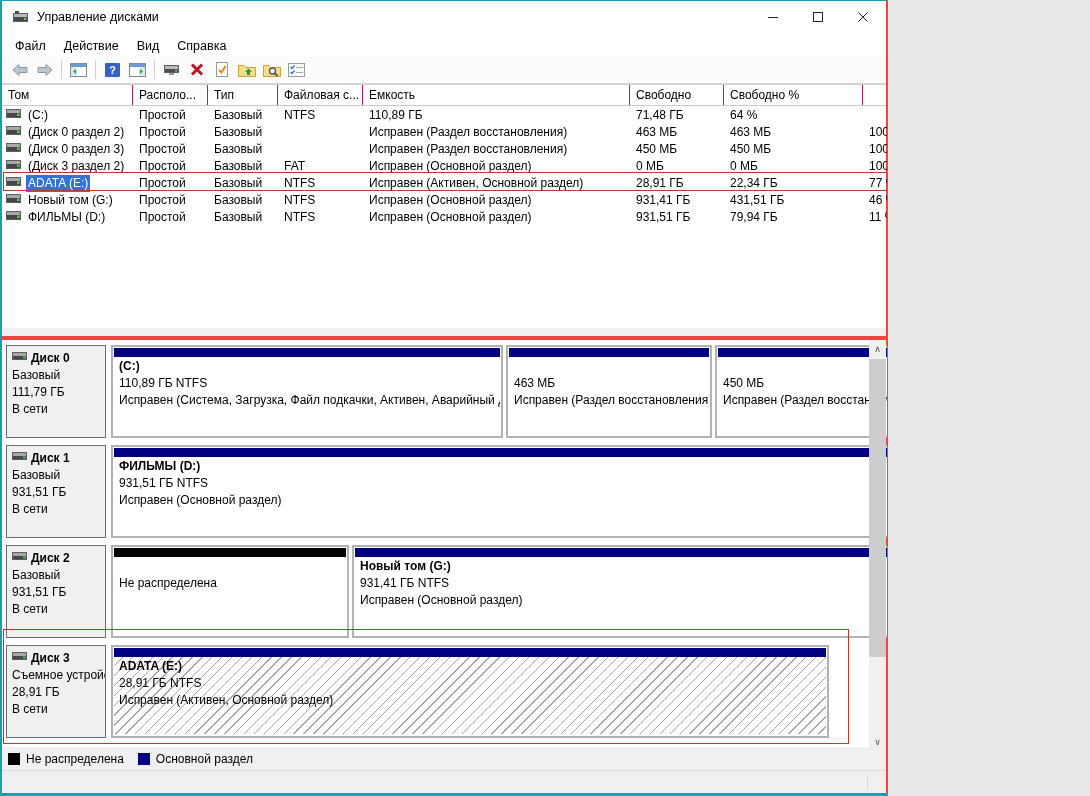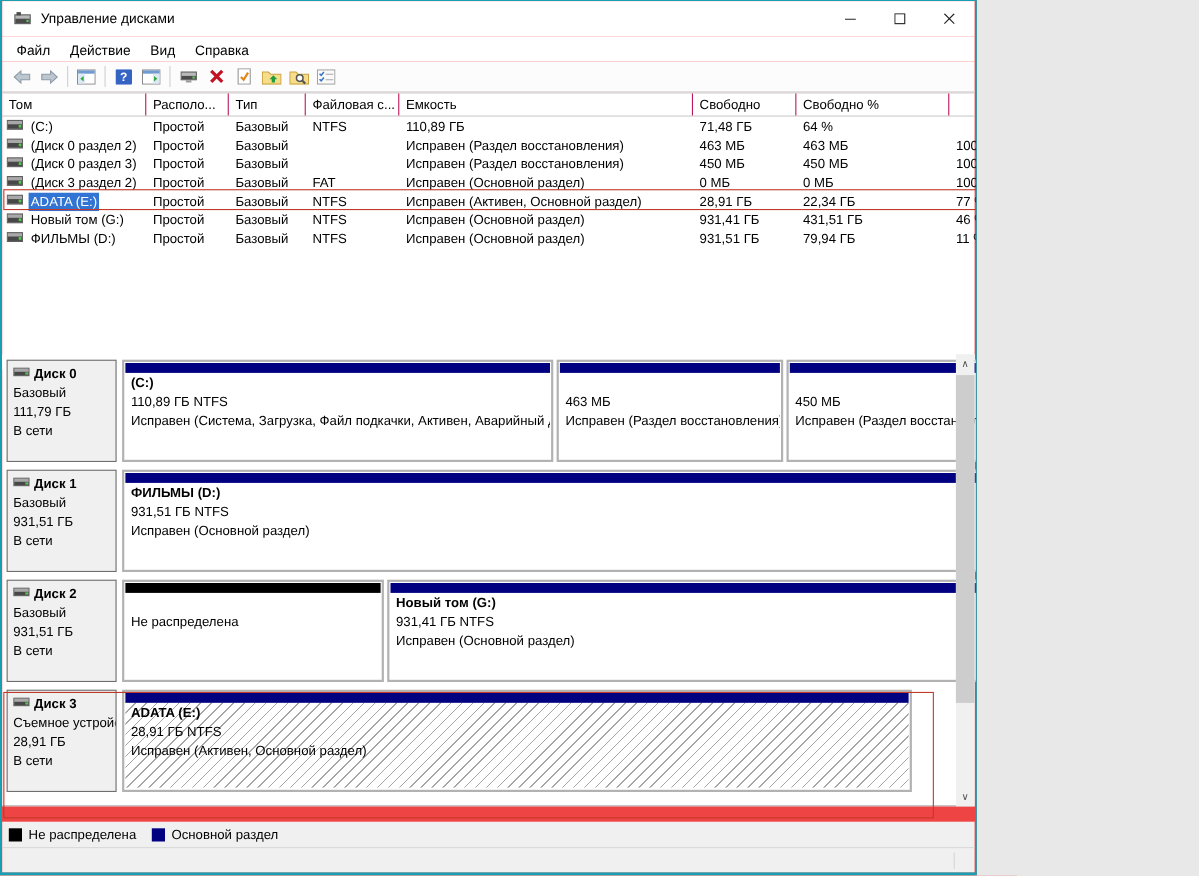--- a/index.html
+++ b/index.html
@@ -38,21 +38,21 @@
   .trows { position:absolute; left:0; right:0; top:22px; }
   .trow { height:17px; }
   .cell { font-size:12px; line-height:17px; padding-left:6px; overflow:hidden; white-space:nowrap; }
   .vol-cell { display:flex; align-items:center; gap:5px; padding-left:4px; }
   .vol-name { padding:0 2px; }
   .vol-name.selected { background:#3174d3; color:#fff; }
 
   .splitter { position:absolute; left:1px; right:1px; top:327px; height:8px; background:#f0f0f0; }
 
   
-  .bottompane { position:absolute; left:1px; right:1px; top:321px; height:411px; background:#fff;
+  .bottompane { position:absolute; left:1px; right:1px; top:339px; height:411px; background:#fff;
                 border-bottom:1px solid #b9b9b9; }
   .disk-row { position:absolute; left:3px; right:22px; height:93px; }
   .disk-row:nth-child(1) { top:5px; }
   .disk-row:nth-child(2) { top:105px; }
   .disk-row:nth-child(3) { top:205px; }
   .disk-row:nth-child(4) { top:305px; }
   .disk-label { position:absolute; left:1px; top:0; width:100px; height:93px; background:#f0f0f0;
                 border:1px solid #6e6e6e; padding:4px 5px; font-size:12px; line-height:17px;
                 overflow:hidden; white-space:nowrap; }
   .disk-name { font-weight:bold; display:flex; align-items:center; gap:4px; }

